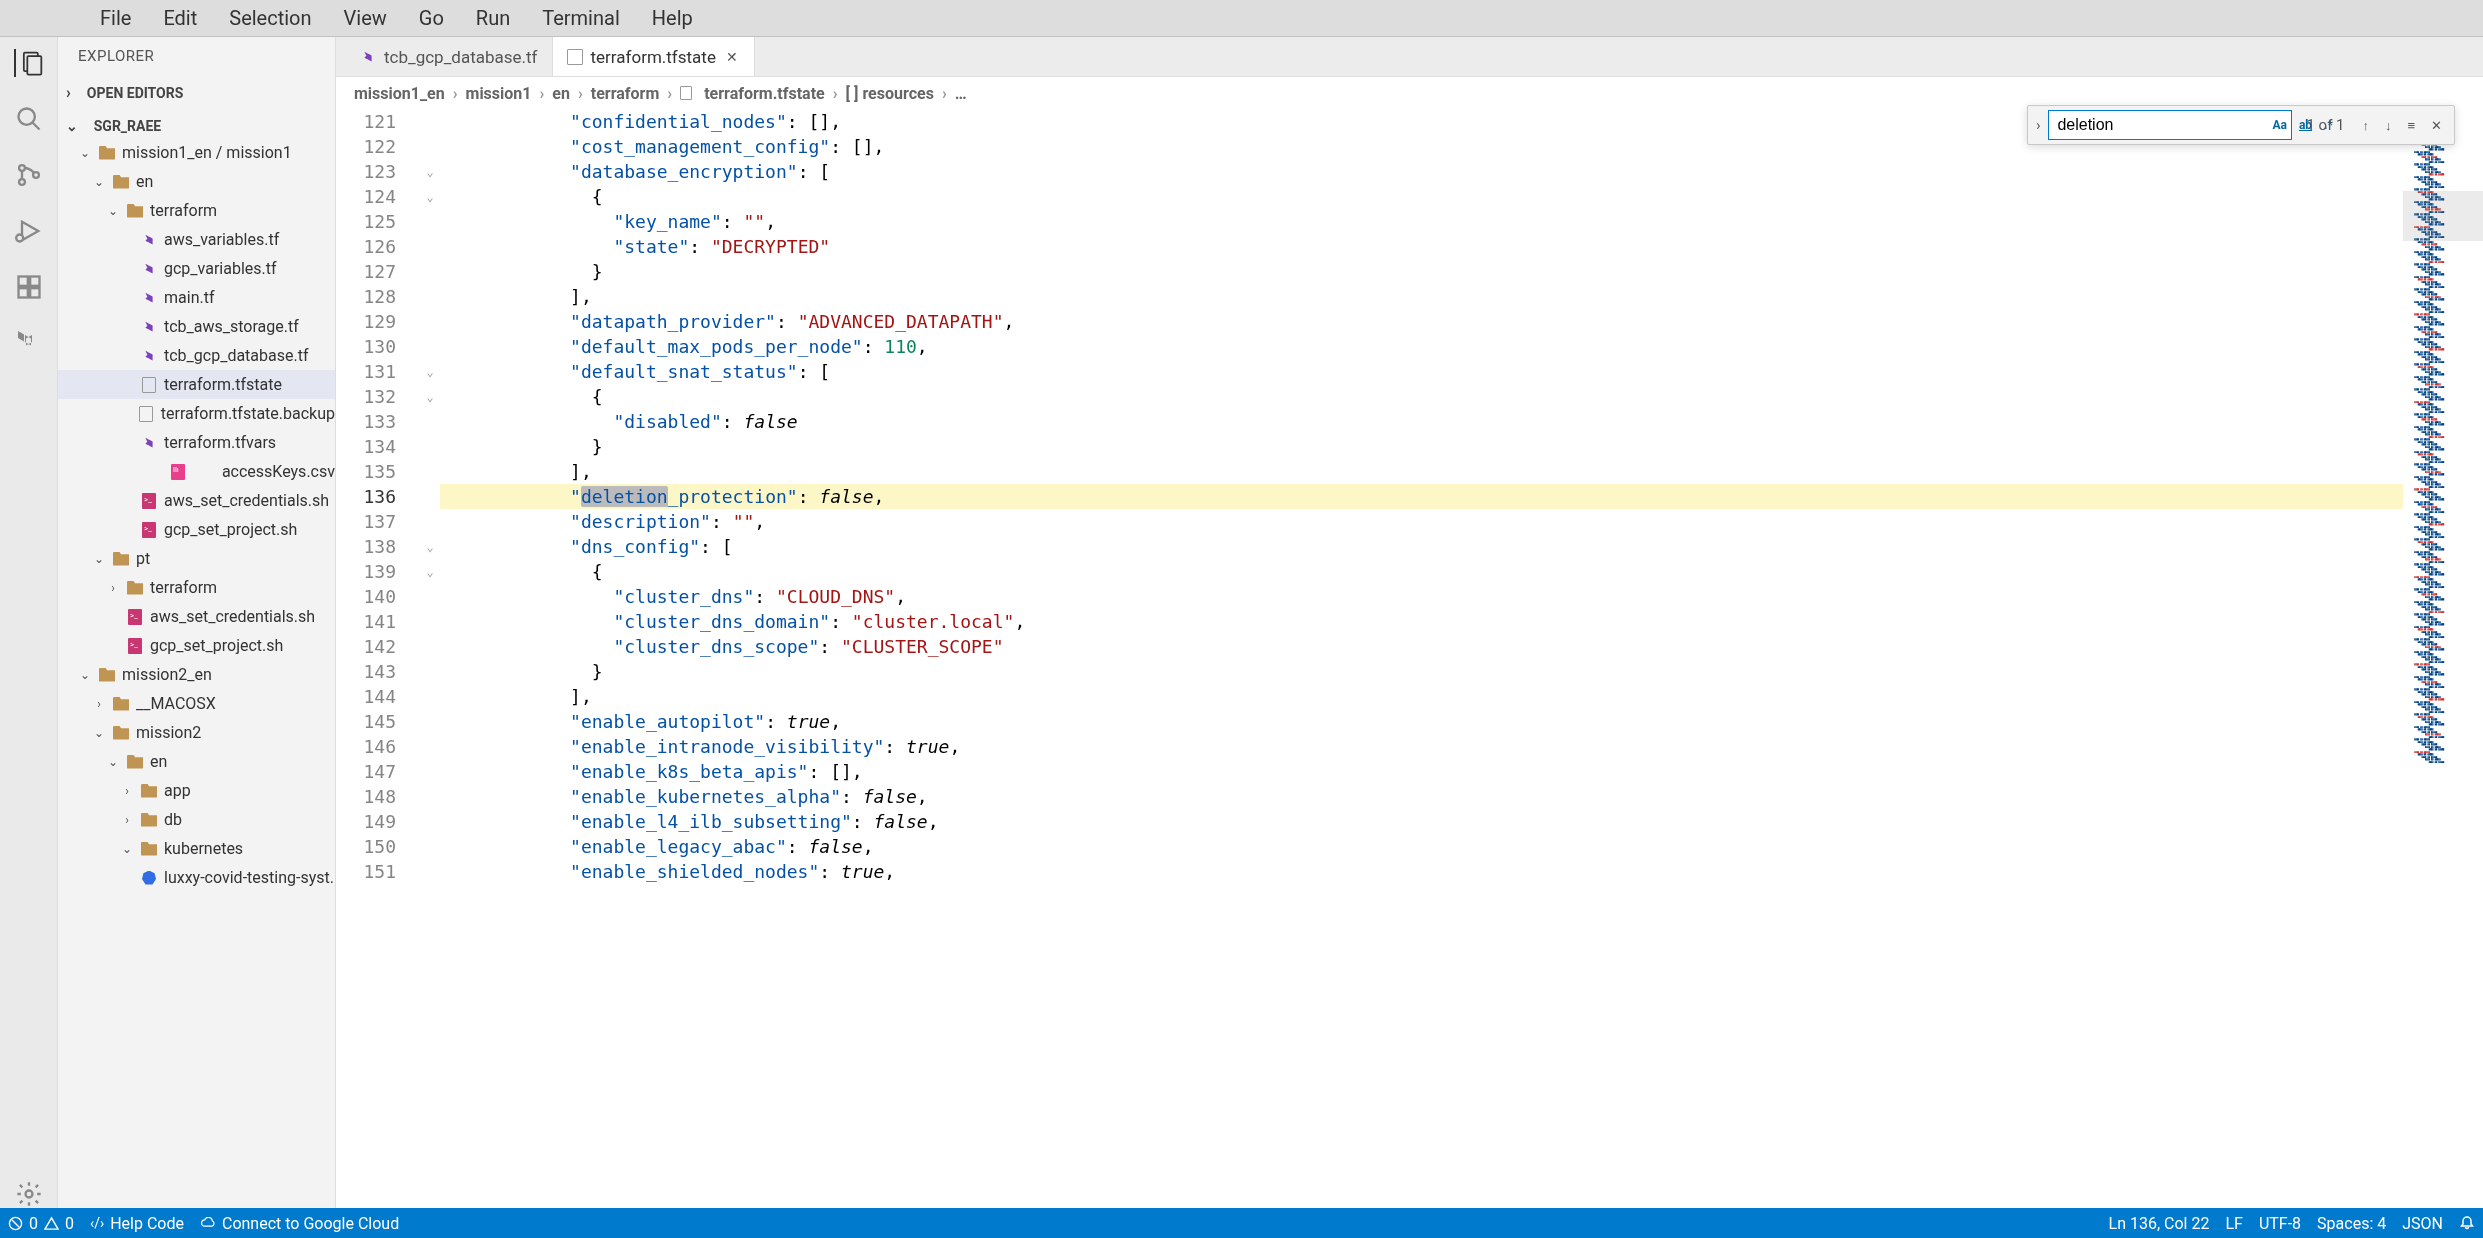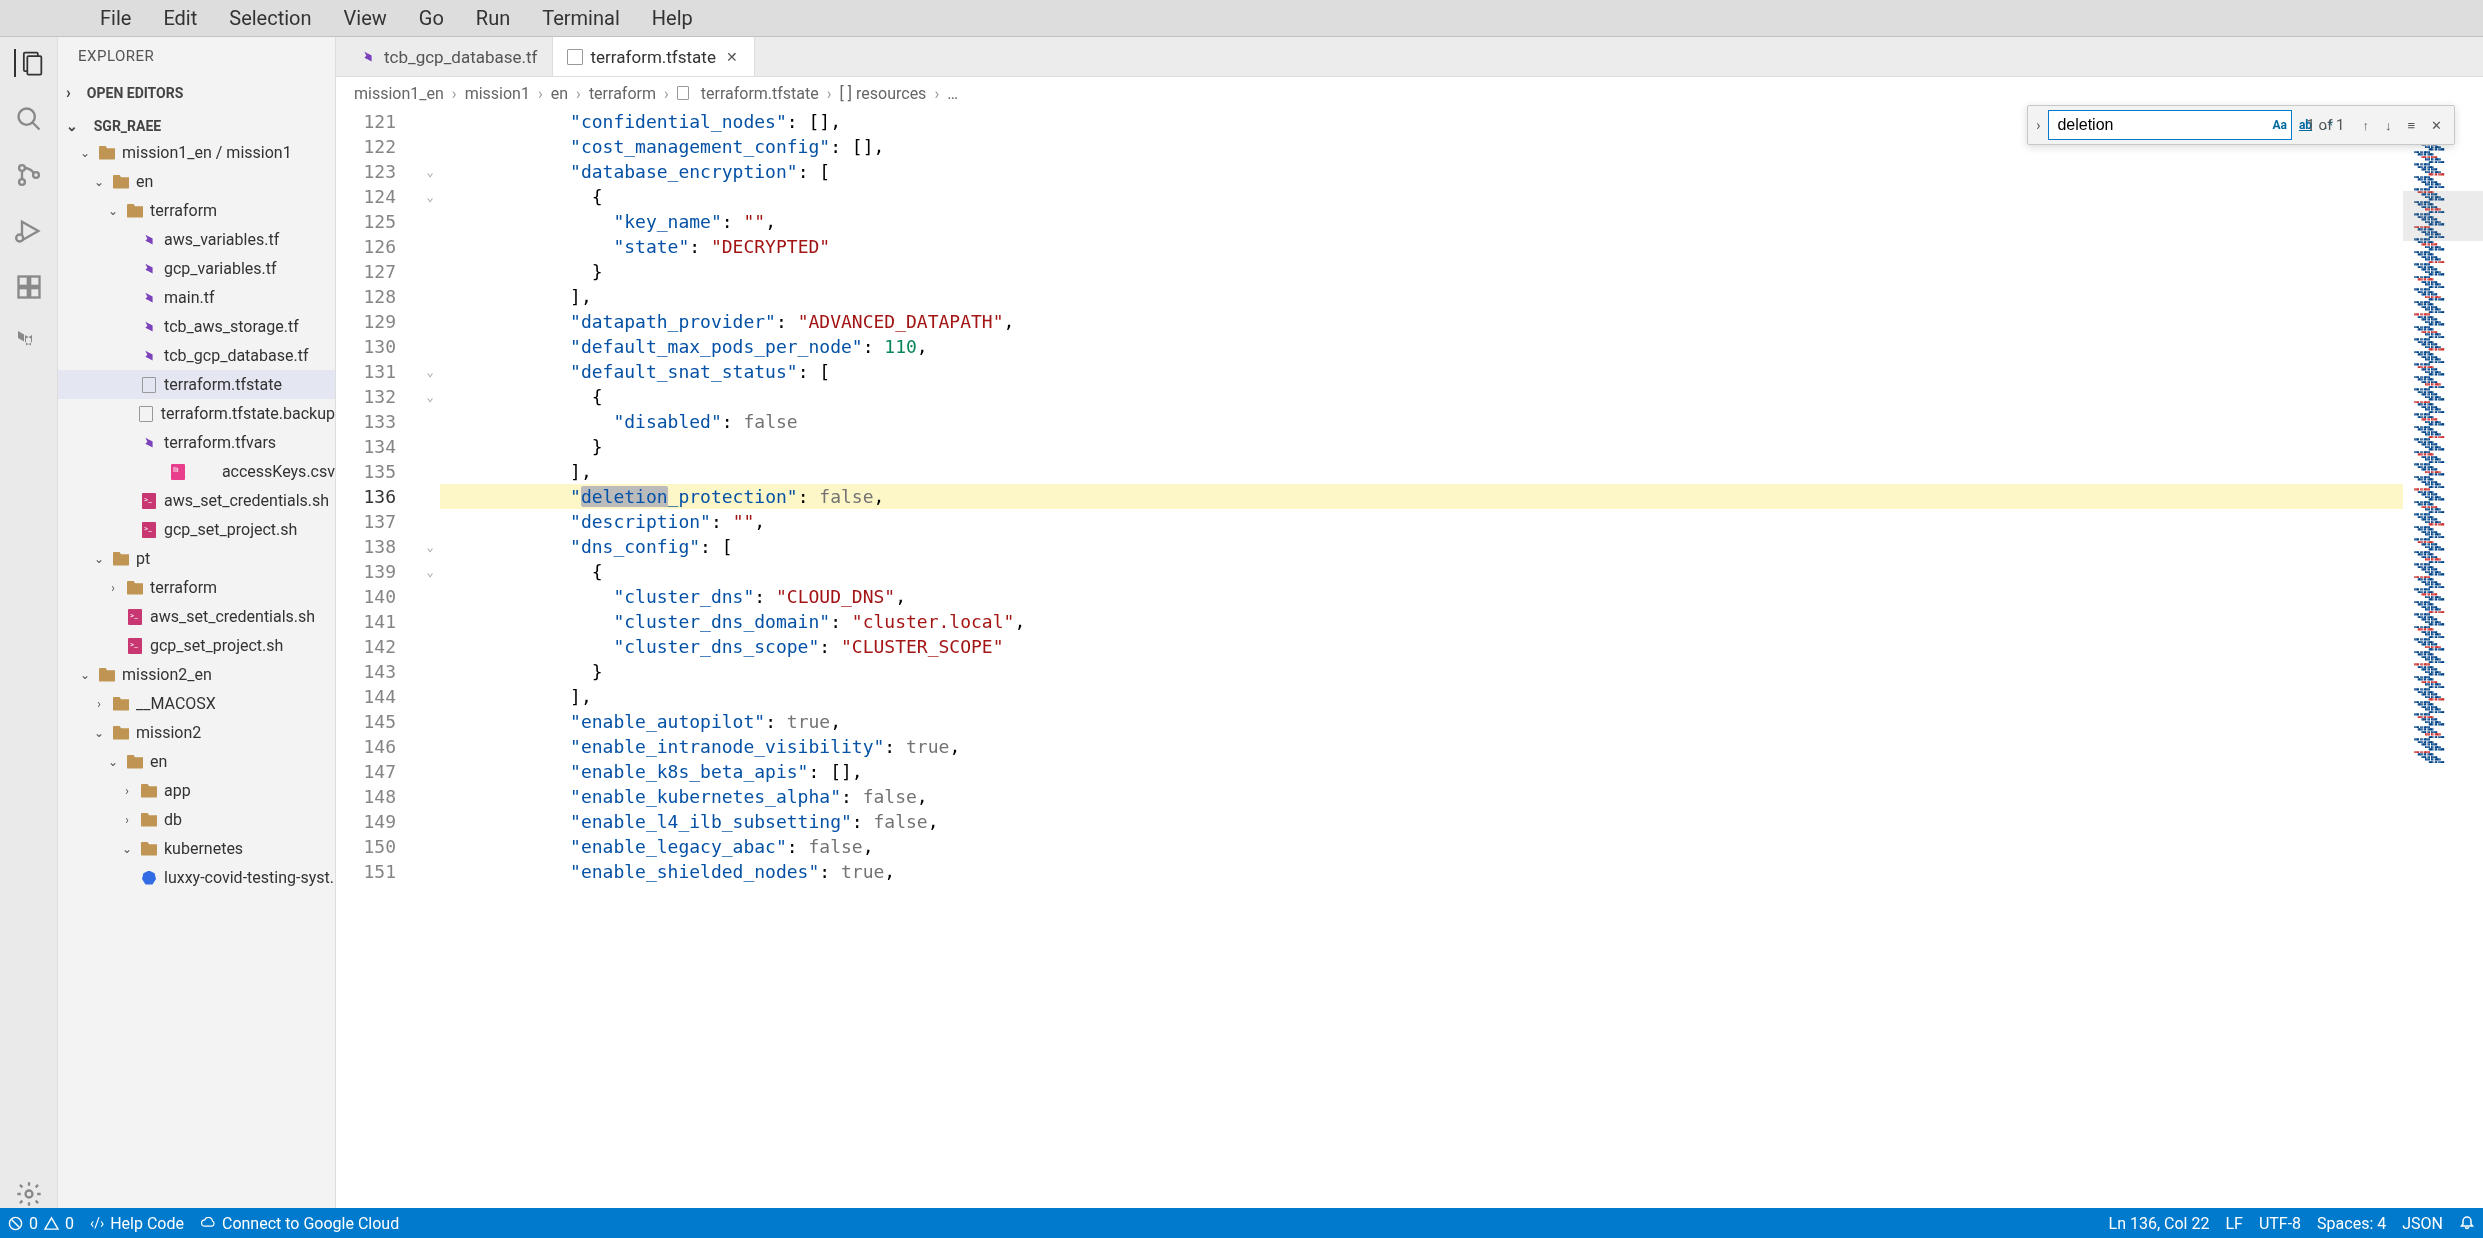--- a/index.html
+++ b/index.html
@@ -26,36 +26,36 @@
 .tree-item .ficon { width: 18px; height: 18px; display: inline-flex; align-items: center; justify-content: center; flex-shrink: 0; }
 
 .editor-area { flex: 1; background: #fff; display: flex; flex-direction: column; position: relative; }
 
 .tabbar { height: 40px; background: #ececec; display: flex; align-items: center; border-bottom: 1px solid #ddd; }
 .tab { display: flex; align-items: center; padding: 0 14px; height: 100%; gap: 8px; font-size: 17px; color: #555; cursor: pointer; border-right: 1px solid #ddd; }
 .tab.active { background: #fff; color: #333; }
 .tab .ficon { width: 16px; height: 16px; }
 .tab .close { width: 16px; height: 16px; color: #555; font-size: 14px; display: flex; align-items: center; justify-content: center; }
 
-.breadcrumbs { display: flex; align-items: center; padding: 4px 18px; font-size: 16px; color: #666; gap: 8px; height: 32px; }
+.breadcrumbs { display: flex; align-items: center; padding: 4px 18px; font-size: 16px; color: #666; gap: 8px; height: 32px; font-weight: bold; }
 .breadcrumbs .sep { color: #999; }
 .breadcrumbs .crumb { display: flex; align-items: center; gap: 4px; }
 
 .editor-body { flex: 1; display: flex; font-family: "SF Mono", Consolas, Monaco, monospace; font-size: 18px; position: relative; overflow: hidden; }
 .gutter { width: 84px; text-align: right; padding-right: 24px; color: #858585; user-select: none; position: relative; }
 .gutter .ln { height: 25px; line-height: 25px; }
 .gutter .ln.current { color: #333; }
 .fold-col { width: 20px; }
 .fold-col .fold { height: 25px; display: flex; align-items: center; justify-content: center; color: #999; font-size: 12px; }
 .code { flex: 1; }
 .code .line { height: 25px; line-height: 25px; white-space: pre; }
 .code .line.highlight { background: #fdf6c7; }
 .code .str { color: #a31515; }
 .code .key { color: #0451a5; }
-.code .bool { color: #737373; }
+.code .bool { color: #000000; font-style: italic; }
 .code .num { color: #098658; }
 .code .match { background: #bbb; border-radius: 2px; }
 
 .find-widget { position: absolute; top: 68px; right: 28px; background: #f3f3f3; border: 1px solid #c8c8c8; box-shadow: 0 2px 8px rgba(0,0,0,0.15); display: flex; align-items: center; height: 40px; padding: 4px 8px; gap: 8px; z-index: 10; border-radius: 2px; }
 .find-widget .toggle-replace { cursor: pointer; color: #555; font-size: 14px; }
 .find-widget .find-input-wrap { display: flex; align-items: center; border: 1px solid #007acc; background: #fff; height: 30px; width: 244px; padding: 0 4px 0 8px; gap: 4px; }
 .find-widget .find-input { border: none; outline: none; font-size: 16px; flex: 1; }
 .find-widget .find-opt { font-size: 12px; color: #0369a1; cursor: pointer; padding: 2px 4px; font-weight: bold; }
 .find-widget .results { font-size: 15px; color: #555; padding: 0 6px; }
 .find-widget .find-btn { cursor: pointer; color: #555; padding: 4px; }

